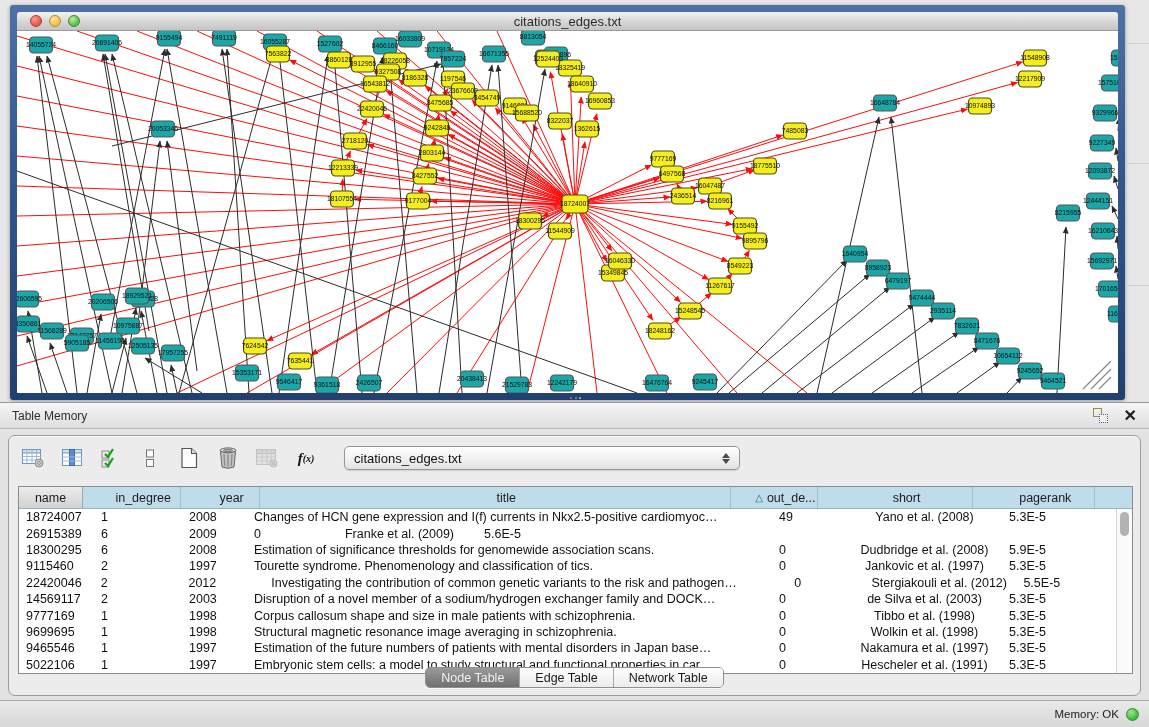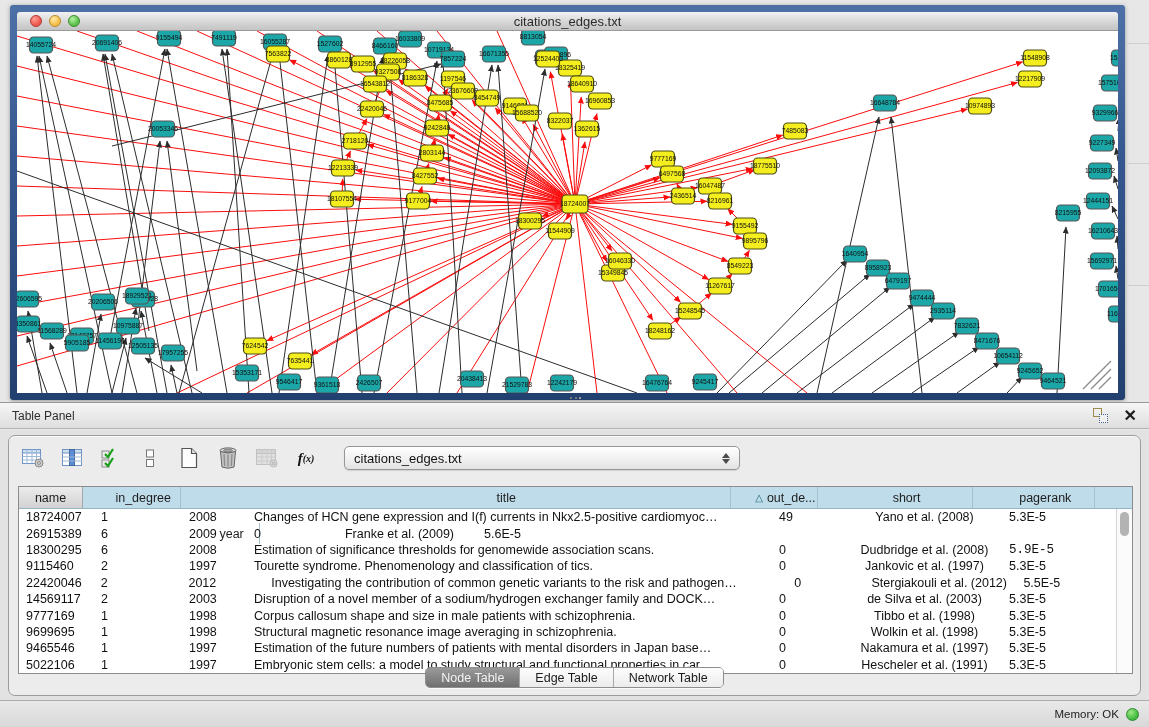--- a/index.html
+++ b/index.html
@@ -734,21 +734,21 @@
         </g>
       </svg>
   </div>
 </div>
 <div class="split-handle"></div>
 <div class="desk-line" style="top:43px"></div>
 <div class="desk-line" style="top:163px"></div>
 <div class="desk-line" style="top:285px"></div>
 
 <div class="tp-header">
-  <span>Table Panel</span>
+  <span>Table Memory</span>
   <span class="spacer"></span>
   <span class="float-icon">
     <span class="sq-back"></span>
     <span class="sq-front"></span>
   </span>
   <span class="close-icon">✕</span>
 </div>
 
 <div class="tp-body">
   <div class="tp-container">
@@ -821,21 +821,21 @@
     </div>
 
     <div class="table-wrap">
       <div class="thead" id="thead">
           <div class="th first" style="width: 75px;">
             <span>name</span>
           </div>
           <div class="th" style="width: 88px;">
             <span>in_degree</span>
           </div>
-          <div class="th" style="width: 65px; margin-top: 36px;">
+          <div class="th" style="width: 65px;">
             <span>year</span>
           </div>
           <div class="th" style="width: 525px;">
             <span>title</span>
           </div>
           <div class="th" style="width: 75px;">
             <span class="sort-tri">△</span>
             <span>out_de...</span>
           </div>
           <div class="th" style="width: 155px;">
@@ -864,21 +864,21 @@
             <div class="td center" style="width: 155px;">Franke et al. (2009)</div>
             <div class="td" style="width: 116px;">5.6E-5</div>
           </div>
           <div class="tr">
             <div class="td" style="width: 75px;">18300295</div>
             <div class="td" style="width: 88px;">6</div>
             <div class="td" style="width: 65px;">2008</div>
             <div class="td" style="width: 525px;">Estimation of significance thresholds for genomewide association scans.</div>
             <div class="td" style="width: 75px;">0</div>
             <div class="td center" style="width: 155px;">Dudbridge et al. (2008)</div>
-            <div class="td" style="width: 116px; font-family: Liberation Mono, monospace;">5.9E-5</div>
+            <div class="td" style="width: 116px;">5.9E-5</div>
           </div>
           <div class="tr">
             <div class="td" style="width: 75px;">9115460</div>
             <div class="td" style="width: 88px;">2</div>
             <div class="td" style="width: 65px;">1997</div>
             <div class="td" style="width: 525px;">Tourette syndrome. Phenomenology and classification of tics.</div>
             <div class="td" style="width: 75px;">0</div>
             <div class="td center" style="width: 155px;">Jankovic et al. (1997)</div>
             <div class="td" style="width: 116px;">5.3E-5</div>
           </div>

